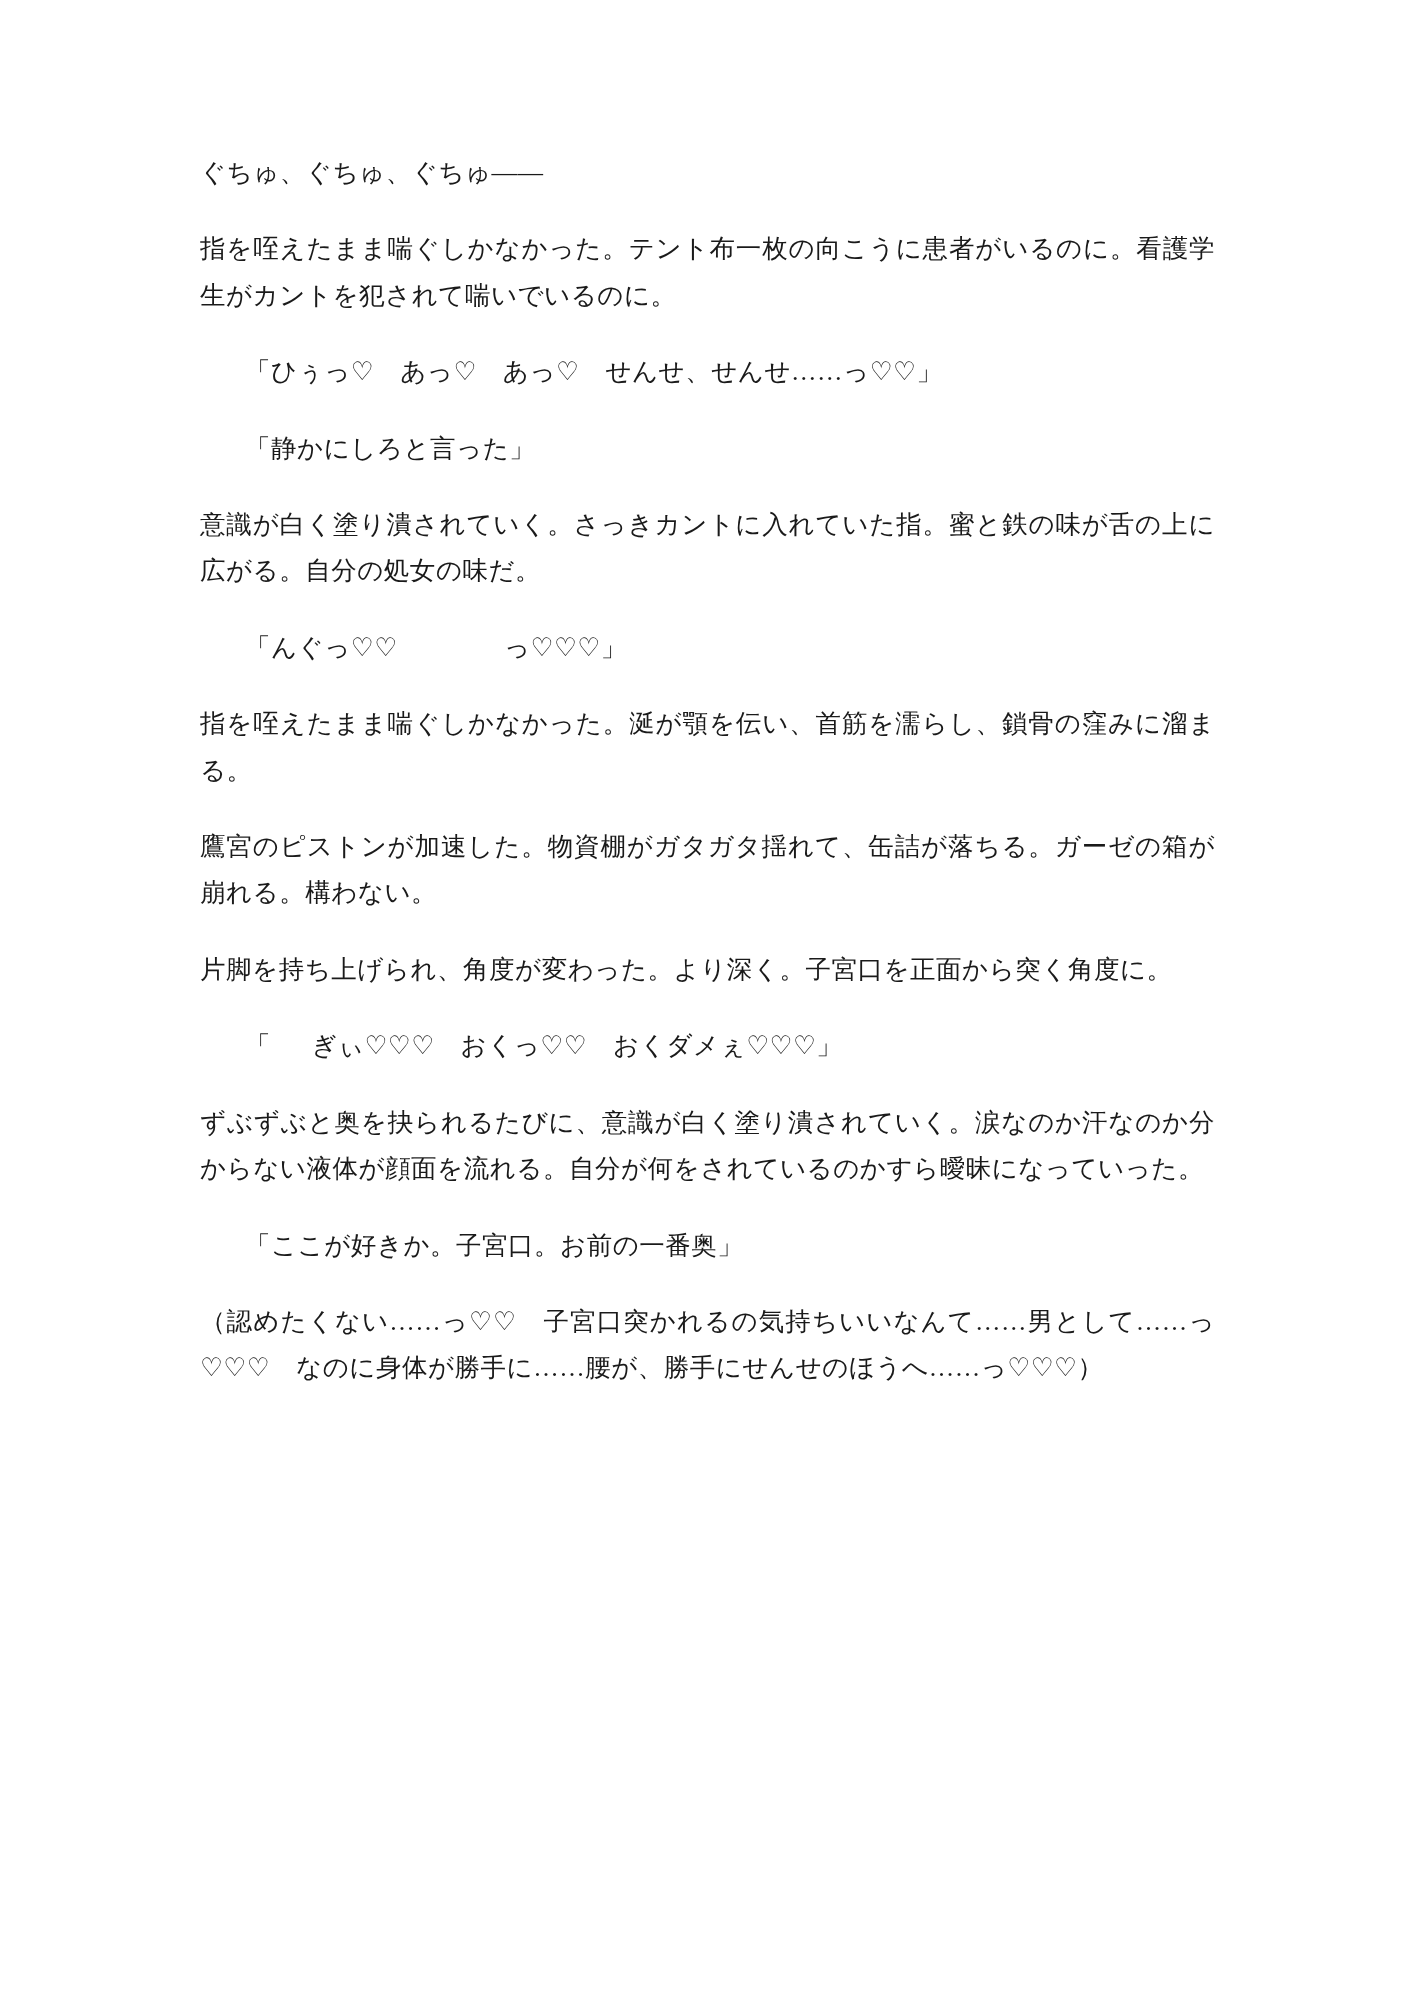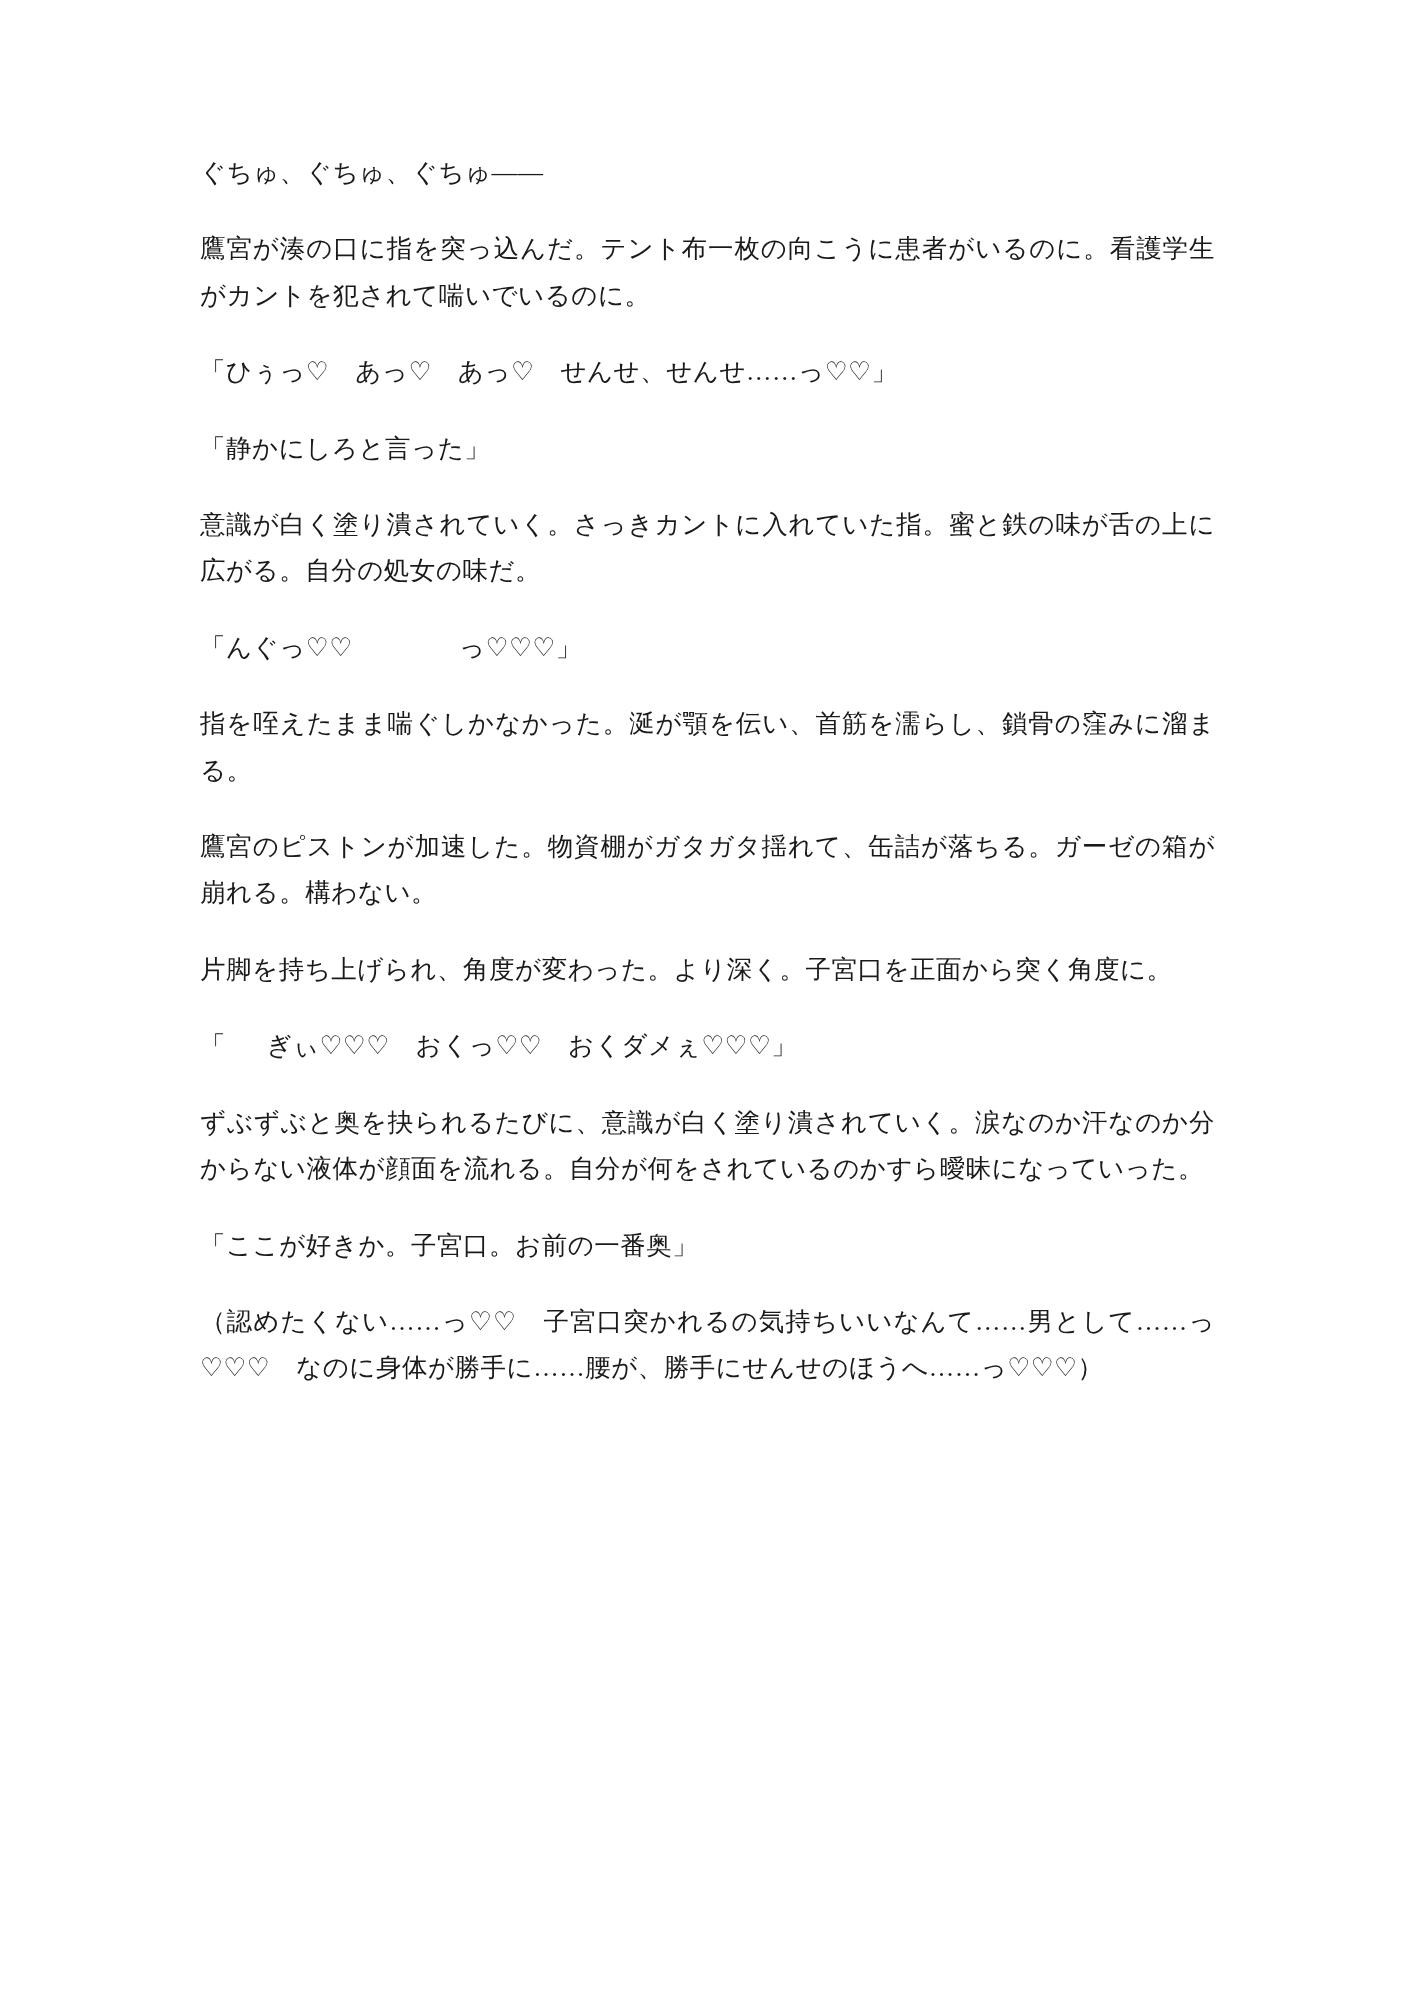--- a/index.html
+++ b/index.html
@@ -32,29 +32,30 @@
     text-justify: inter-character;
     color: #1a1a1a;
     font-family: "Liberation Serif", "DejaVu Serif", serif;
   }
   .para:last-child {
     margin-bottom: 0;
     margin-top: 15px;
   }
   .para.dialogue {
     text-indent: 0;
+    margin-left: 45px;
   }
 </style>
 </head>
 <body>
 
 <div class="page">
   <div class="body-text">
     <p class="para">ぐちゅ、ぐちゅ、ぐちゅ——</p>
-    <p class="para">鷹宮が湊の口に指を突っ込んだ。テント布一枚の向こうに患者がいるのに。看護学生がカントを犯されて喘いでいるのに。</p>
+    <p class="para">指を咥えたまま喘ぐしかなかった。テント布一枚の向こうに患者がいるのに。看護学生がカントを犯されて喘いでいるのに。</p>
     <p class="para dialogue">「ひぅっ♡　あっ♡　あっ♡　せんせ、せんせ……っ♡♡」</p>
     <p class="para dialogue">「静かにしろと言った」</p>
     <p class="para">意識が白く塗り潰されていく。さっきカントに入れていた指。蜜と鉄の味が舌の上に広がる。自分の処女の味だ。</p>
     <p class="para dialogue">「んぐっ♡♡　んﾞんﾞっ♡♡♡」</p>
     <p class="para">指を咥えたまま喘ぐしかなかった。涎が顎を伝い、首筋を濡らし、鎖骨の窪みに溜まる。</p>
     <p class="para">鷹宮のピストンが加速した。物資棚がガタガタ揺れて、缶詰が落ちる。ガーゼの箱が崩れる。構わない。</p>
     <p class="para">片脚を持ち上げられ、角度が変わった。より深く。子宮口を正面から突く角度に。</p>
     <p class="para dialogue">「ひﾞぎぃ♡♡♡　おくっ♡♡　おくダメぇ♡♡♡」</p>
     <p class="para">ずぶずぶと奥を抉られるたびに、意識が白く塗り潰されていく。涙なのか汗なのか分からない液体が顔面を流れる。自分が何をされているのかすら曖昧になっていった。</p>
     <p class="para dialogue">「ここが好きか。子宮口。お前の一番奥」</p>

